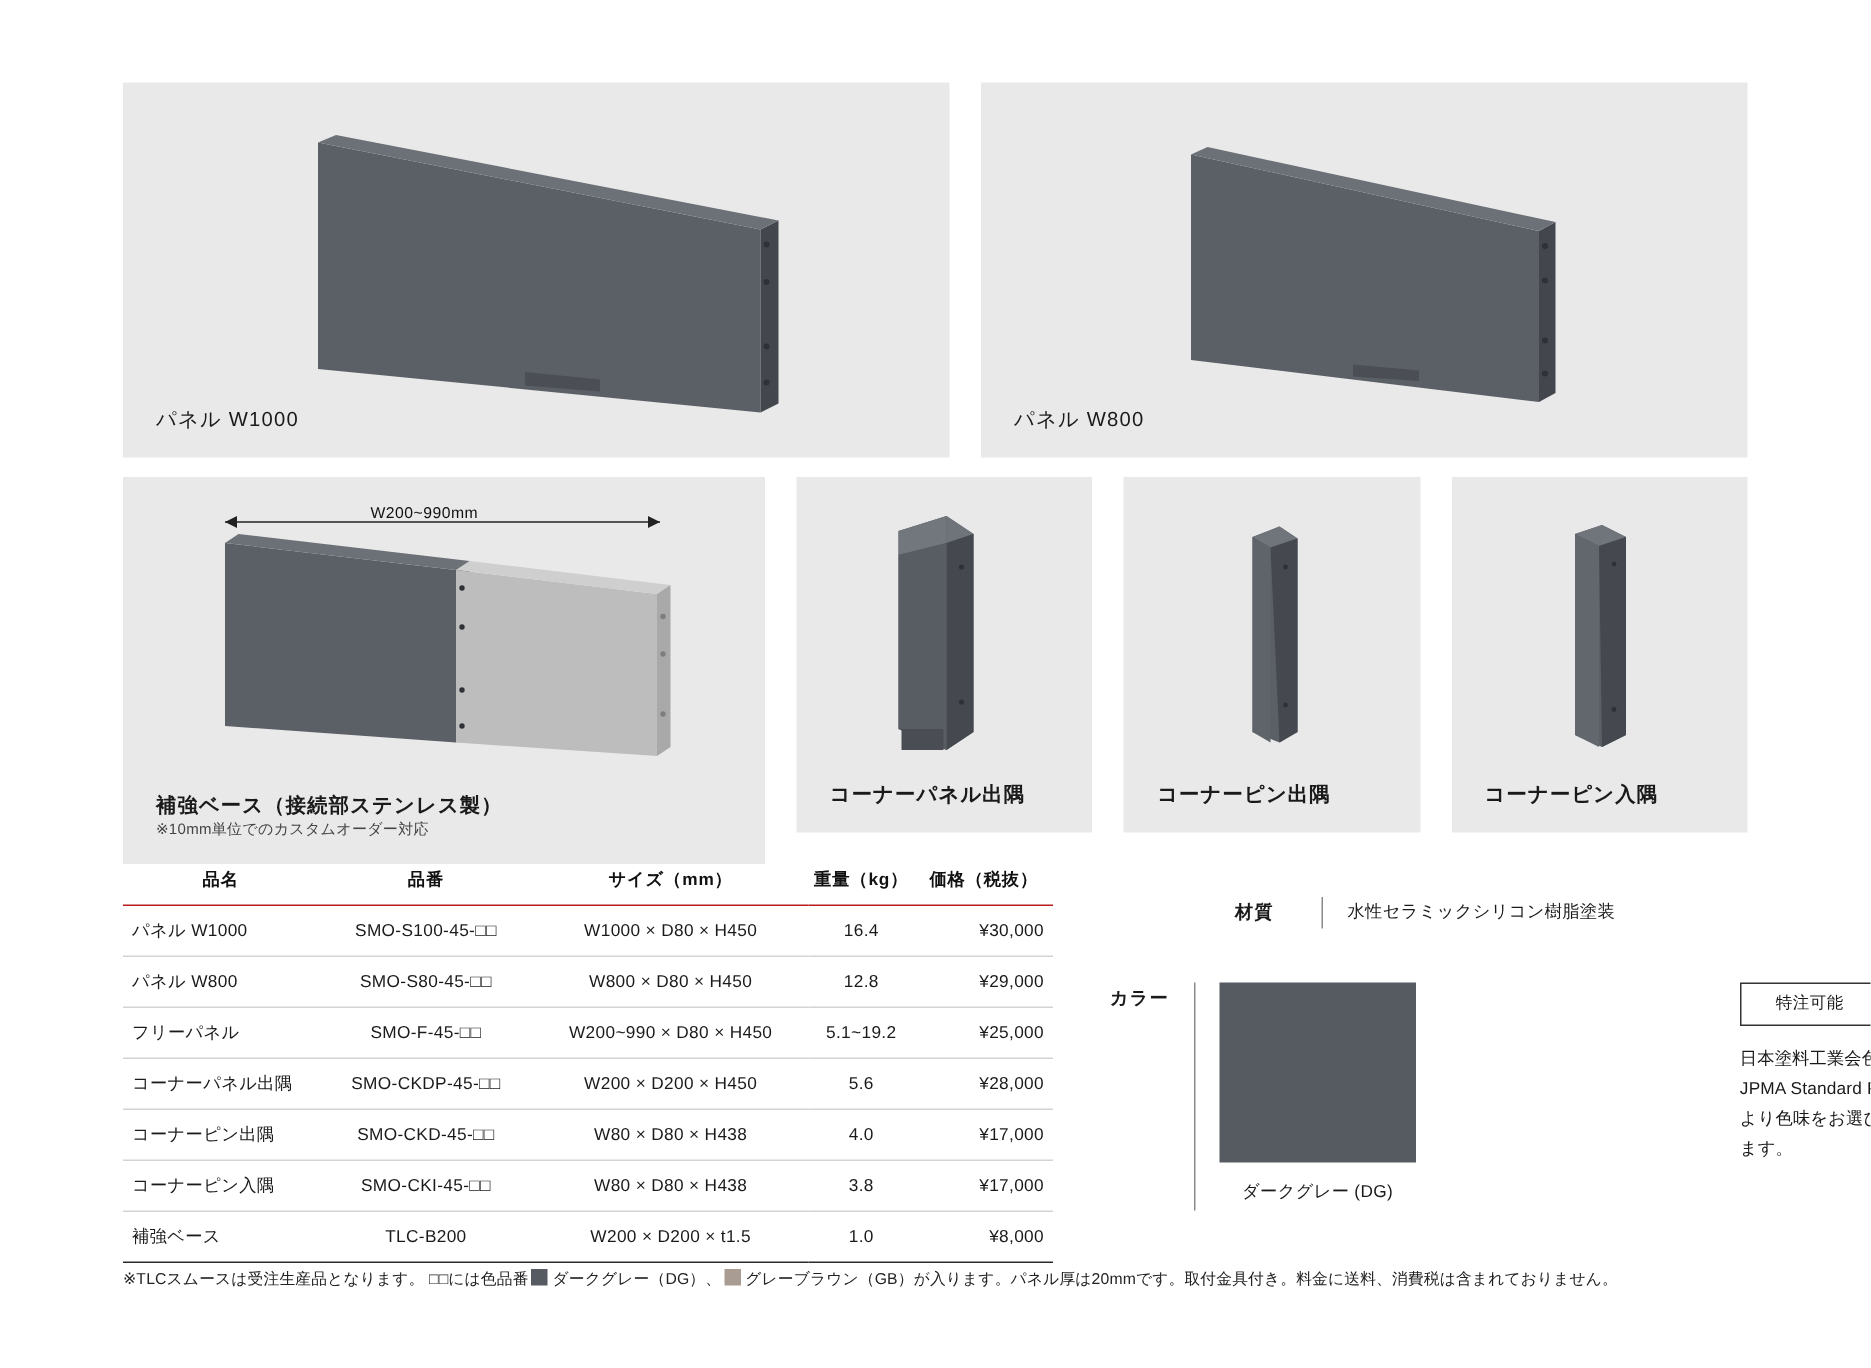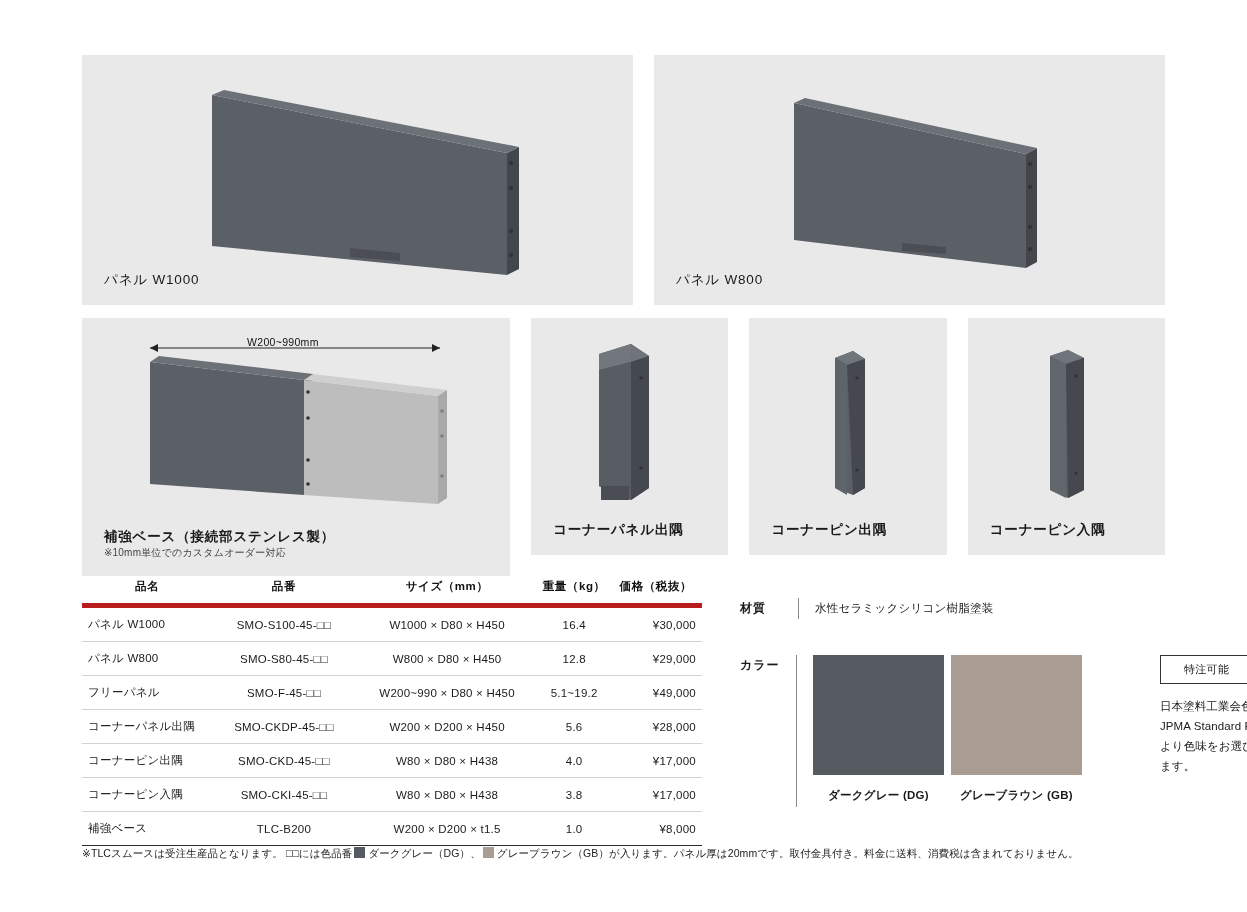--- a/index.html
+++ b/index.html
@@ -80,21 +80,21 @@
   }
   .spec-table th {
     font-weight: 600;
     font-size: 11.5px;
     padding: 4px 0 9px 0;
     text-align: center;
     letter-spacing: .05em;
     color: #111;
   }
   .spec-table thead tr {
-    border-bottom: 5px solid #b91c1c;
+    border-bottom: 1px solid #b91c1c;
   }
   .spec-table td {
     padding: 9px 0;
     text-align: center;
     border-bottom: 1px solid #d3d3d3;
     letter-spacing: .02em;
     color: #1a1a1a;
     white-space: nowrap;
   }
   .spec-table tbody tr:last-child td {
@@ -108,42 +108,42 @@
   .spec-table .col-price { width: 88px; text-align: right; padding-right: 6px; }
   .spec-table th.col-price { text-align: center; padding-right: 0; }
 
   
   .info-col {
     position: absolute;
     left: 740px;
     top: 598px;
     width: 420px;
   }
-  .info-row { display: flex; align-items: flex-start; }
+  .info-row { display: flex; align-items: flex-start; justify-content: center; }
   .info-label {
     width: 58px;
     font-size: 12px;
     font-weight: 600;
     letter-spacing: .08em;
     padding-top: 2px;
   }
   .info-bar {
     width: 1px;
     background: #8a8a8a;
     margin-right: 16px;
     align-self: stretch;
   }
   .info-body {
     font-size: 11.5px;
     line-height: 1.85;
     letter-spacing: .02em;
   }
 
   .color-row { margin-top: 36px; }
-  .swatches { display: flex; gap: 7px; font-weight: bold; }
+  .swatches { display: flex; gap: 24px; }
   .swatch-block { width: 131px; }
   .swatch {
     width: 131px;
     height: 120px;
   }
   .swatch-label {
     margin-top: 10px;
     font-size: 11.5px;
     text-align: center;
     letter-spacing: .02em;
@@ -321,21 +321,21 @@
       <td class="col-code">SMO-S80-45-□□</td>
       <td class="col-size">W800 × D80 × H450</td>
       <td class="col-weight">12.8</td>
       <td class="col-price">¥29,000</td>
     </tr>
     <tr>
       <td class="col-name">フリーパネル</td>
       <td class="col-code">SMO-F-45-□□</td>
       <td class="col-size">W200~990 × D80 × H450</td>
       <td class="col-weight">5.1~19.2</td>
-      <td class="col-price">¥49,000</td>
+      <td class="col-price">¥25,000</td>
     </tr>
     <tr>
       <td class="col-name">コーナーパネル出隅</td>
       <td class="col-code">SMO-CKDP-45-□□</td>
       <td class="col-size">W200 × D200 × H450</td>
       <td class="col-weight">5.6</td>
       <td class="col-price">¥28,000</td>
     </tr>
     <tr>
       <td class="col-name">コーナーピン出隅</td>
@@ -373,24 +373,20 @@
 
   <div class="info-row color-row">
     <div class="info-label">カラー</div>
     <div class="info-bar"></div>
     <div class="info-body" style="position:relative; width:360px;">
       <div class="swatches">
         <div class="swatch-block">
           <div class="swatch" style="background:#565a61;"></div>
           <div class="swatch-label">ダークグレー (DG)</div>
         </div>
-        <div class="swatch-block">
-          <div class="swatch" style="background:#a99c93;"></div>
-          <div class="swatch-label">グレーブラウン (GB)</div>
-        </div>
       </div>
       <div class="custom-box">
         <div class="custom-tag">特注可能</div>
         <div class="custom-text">日本塗料工業会色見本帳 JPMA Standard Paint Colors より色味をお選びいただけます。</div>
       </div>
     </div>
   </div>
 
 </div>
 

